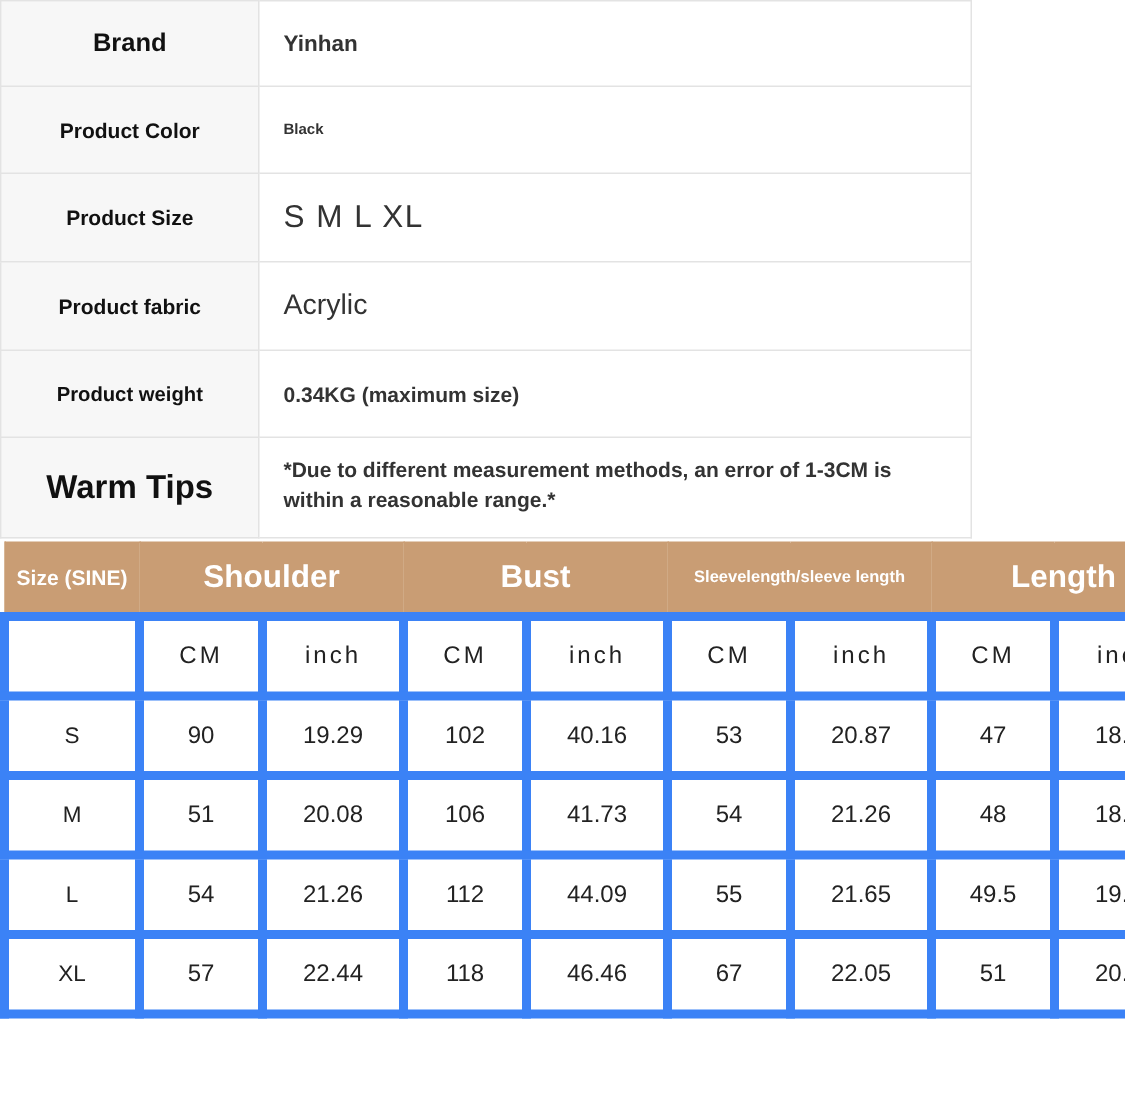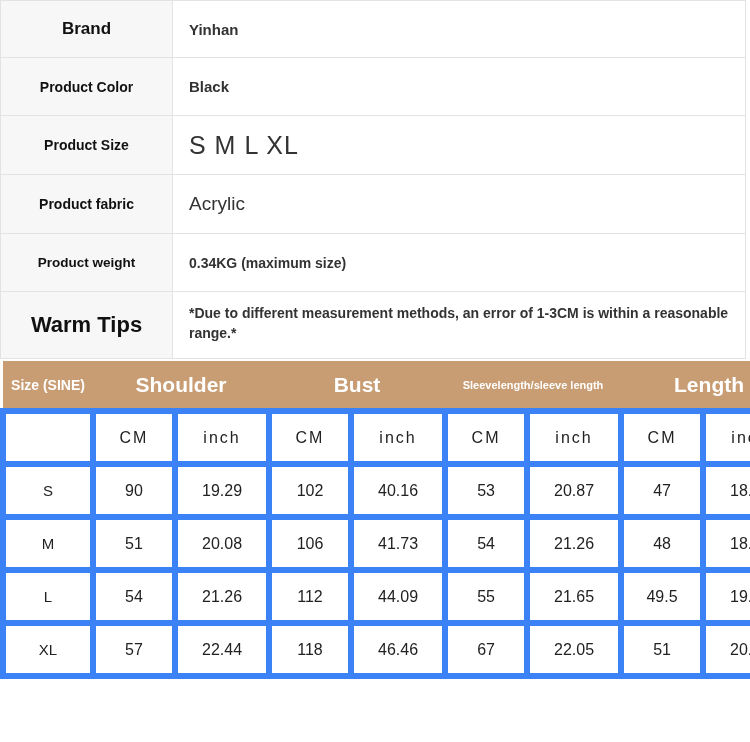--- a/index.html
+++ b/index.html
@@ -16,21 +16,21 @@
   }
   .page {
     width: 750px;
     height: 742px;
     position: relative;
     background: #ffffff;
   }
 
   
   .spec-table {
-    width: 746px;
+    width: 648px;
     border-collapse: collapse;
     table-layout: fixed;
     border-radius: 12px;
   }
   .spec-table td {
     border: 1px solid #e3e3e3;
     vertical-align: middle;
     padding: 0 16px;
   }
   .spec-table tr td:first-child {
@@ -49,25 +49,25 @@
   .row-brand td { height: 56px; }
   .row-brand td:first-child { font-size: 17px; }
   .row-brand td:last-child { font-size: 15px; font-weight: bold; color:#111; }
 
   .row-number td { height: 60px; }
   .row-number td:first-child { font-size: 17px; line-height: 1.25; }
   .row-number td:last-child { font-size: 19px; color:#3a3a3a; font-weight: normal;}
 
   .row-color td { height: 57px; }
   .row-color td:first-child { font-size: 14px; }
-  .row-color td:last-child { font-size: 15px; font-weight: bold; color:#111; }
+  .row-color td:last-child { font-size: 10px; font-weight: bold; color:#111; }
 
   .row-size td { height: 58px; }
   .row-size td:first-child { font-size: 14px; }
-  .row-size td:last-child { font-size: 25px; color:#3a3a3a; letter-spacing: 1px; margin-top: 44px; }
+  .row-size td:last-child { font-size: 21px; color:#3a3a3a; letter-spacing: 1px; margin-top: 44px; }
 
   .row-fabric td { height: 58px; }
   .row-fabric td:first-child { font-size: 14px; }
   .row-fabric td:last-child { font-size: 19px; color:#3a3a3a; }
 
   .row-weight td { height: 57px; }
   .row-weight td:first-child { font-size: 13.5px; }
   .row-weight td:last-child { font-size: 14px; font-weight: bold; color:#111;margin-left:29px; }
 
   .row-tips td { height: 62px; }

